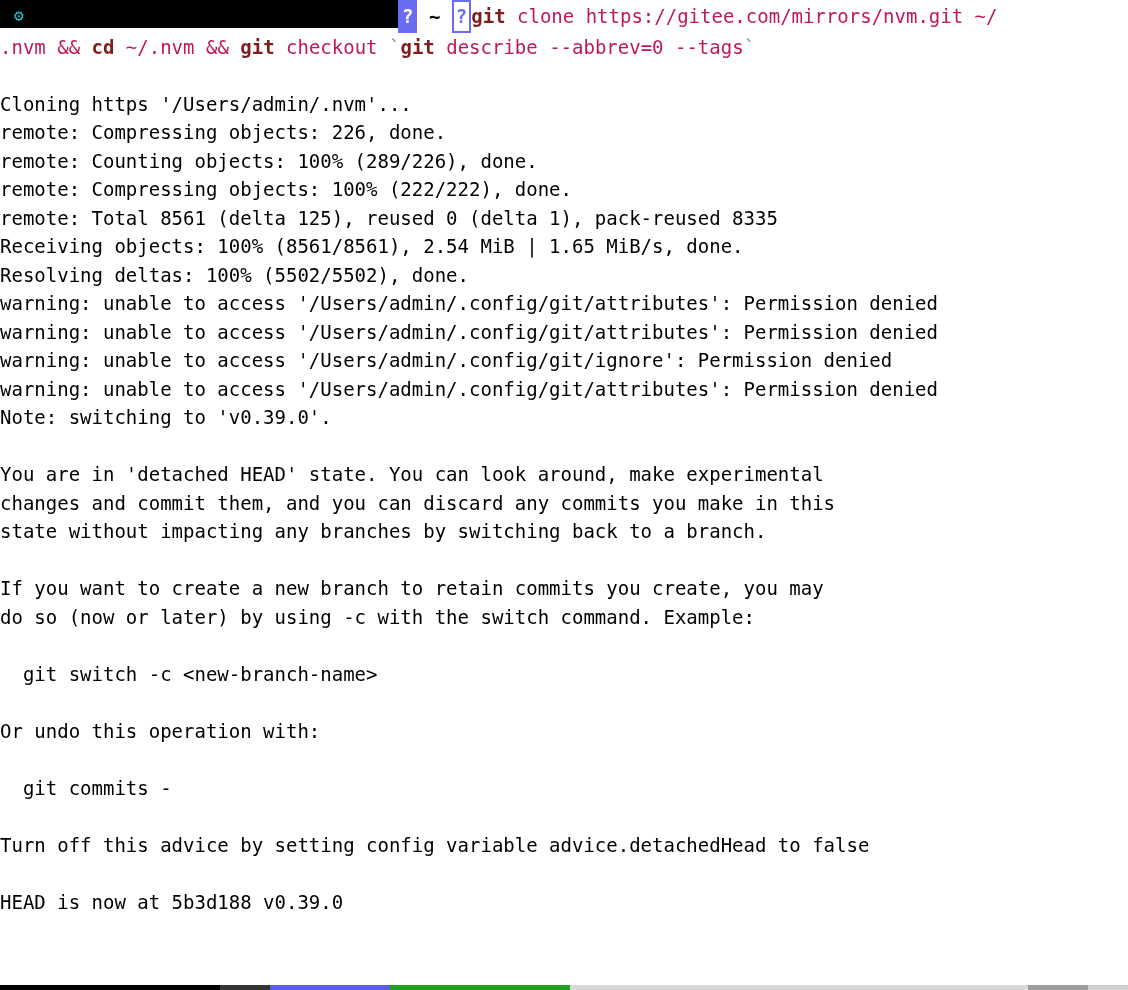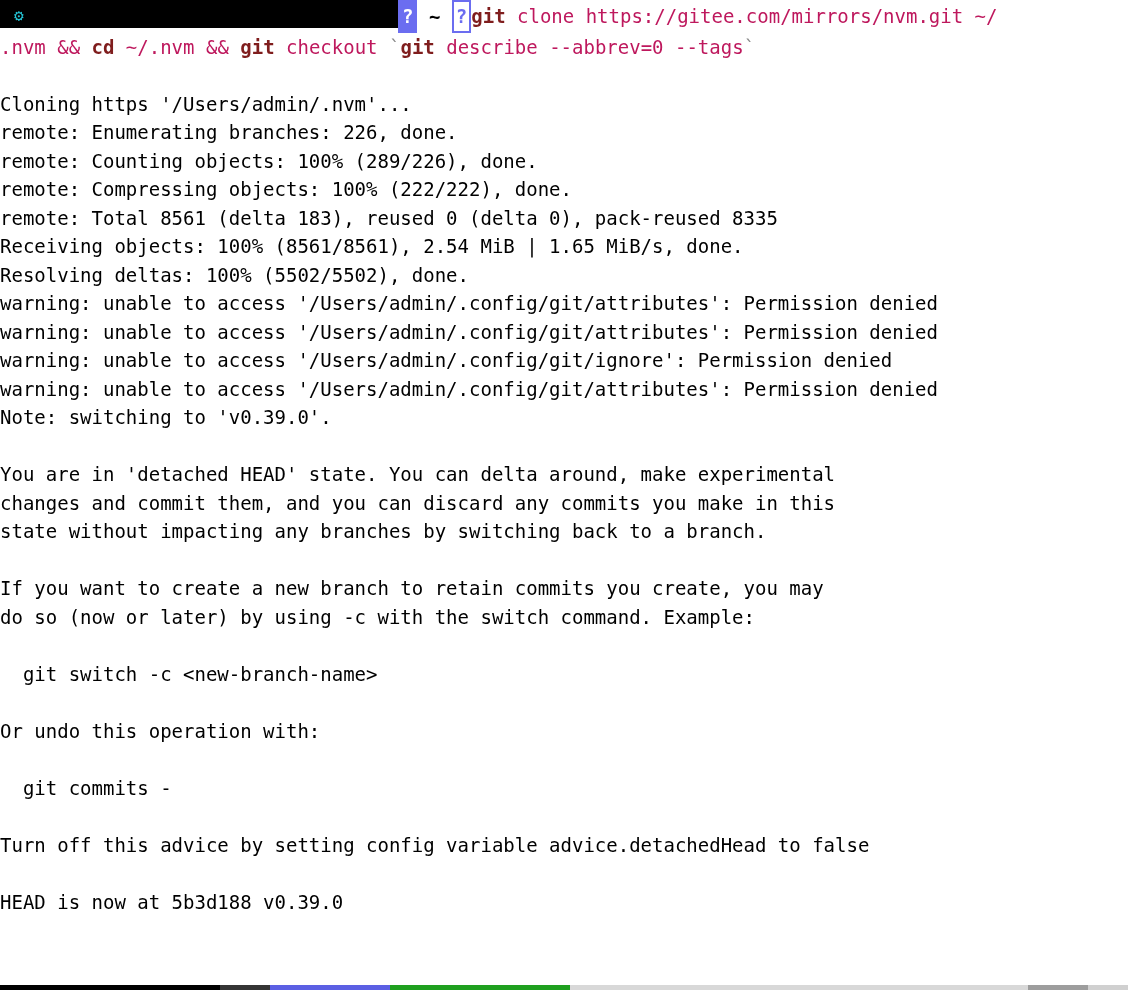--- a/index.html
+++ b/index.html
@@ -75,33 +75,33 @@
   .seg6 { background: #9d9d9d; width: 60px; }
   .seg7 { background: #d0d0d0; width: 40px; }
 </style>
 </head>
 <body>
 
 <div class="terminal"><span class="titlebar"><span class="gear">⚙</span></span><span class="prompt-box1">?</span><span class="prompt-tilde"> <span>~</span> </span><span class="prompt-box2">?</span><span class="cmd-green">git</span><span class="cmd-black"> clone https://gitee.com/mirrors/nvm.git ~/</span>
 <span class="cmd-black">.nvm </span><span class="cmd-black">&amp;&amp;</span><span class="cmd-green"> cd</span><span class="cmd-black"> ~/.nvm </span><span class="cmd-black">&amp;&amp;</span><span class="cmd-green"> git</span><span class="cmd-black"> checkout </span><span class="cmd-gray">`</span><span class="cmd-green">git</span><span class="cmd-black"> describe --abbrev=0 --tags</span><span class="cmd-gray">`</span>
 
 <span class="output">Cloning https '/Users/admin/.nvm'...</span>
-<span class="output">remote: Enumerating branches: 226, done.</span>
+<span class="output">remote: Compressing objects: 226, done.</span>
 <span class="output">remote: Counting objects: 100% (289/226), done.</span>
 <span class="output">remote: Compressing objects: 100% (222/222), done.</span>
-<span class="output">remote: Total 8561 (delta 183), reused 0 (delta 0), pack-reused 8335</span>
+<span class="output">remote: Total 8561 (delta 125), reused 0 (delta 1), pack-reused 8335</span>
 <span class="output">Receiving objects: 100% (8561/8561), 2.54 MiB | 1.65 MiB/s, done.</span>
 <span class="output">Resolving deltas: 100% (5502/5502), done.</span>
 <span class="output">warning: unable to access '/Users/admin/.config/git/attributes': Permission denied</span>
 <span class="output">warning: unable to access '/Users/admin/.config/git/attributes': Permission denied</span>
 <span class="output">warning: unable to access '/Users/admin/.config/git/ignore': Permission denied</span>
 <span class="output">warning: unable to access '/Users/admin/.config/git/attributes': Permission denied</span>
 <span class="output">Note: switching to 'v0.39.0'.</span>
 
-<span class="output">You are in 'detached HEAD' state. You can delta around, make experimental</span>
+<span class="output">You are in 'detached HEAD' state. You can look around, make experimental</span>
 <span class="output">changes and commit them, and you can discard any commits you make in this</span>
 <span class="output">state without impacting any branches by switching back to a branch.</span>
 
 <span class="output">If you want to create a new branch to retain commits you create, you may</span>
 <span class="output">do so (now or later) by using -c with the switch command. Example:</span>
 
 <span class="output">  git switch -c &lt;new-branch-name&gt;</span>
 
 <span class="output">Or undo this operation with:</span>
 

